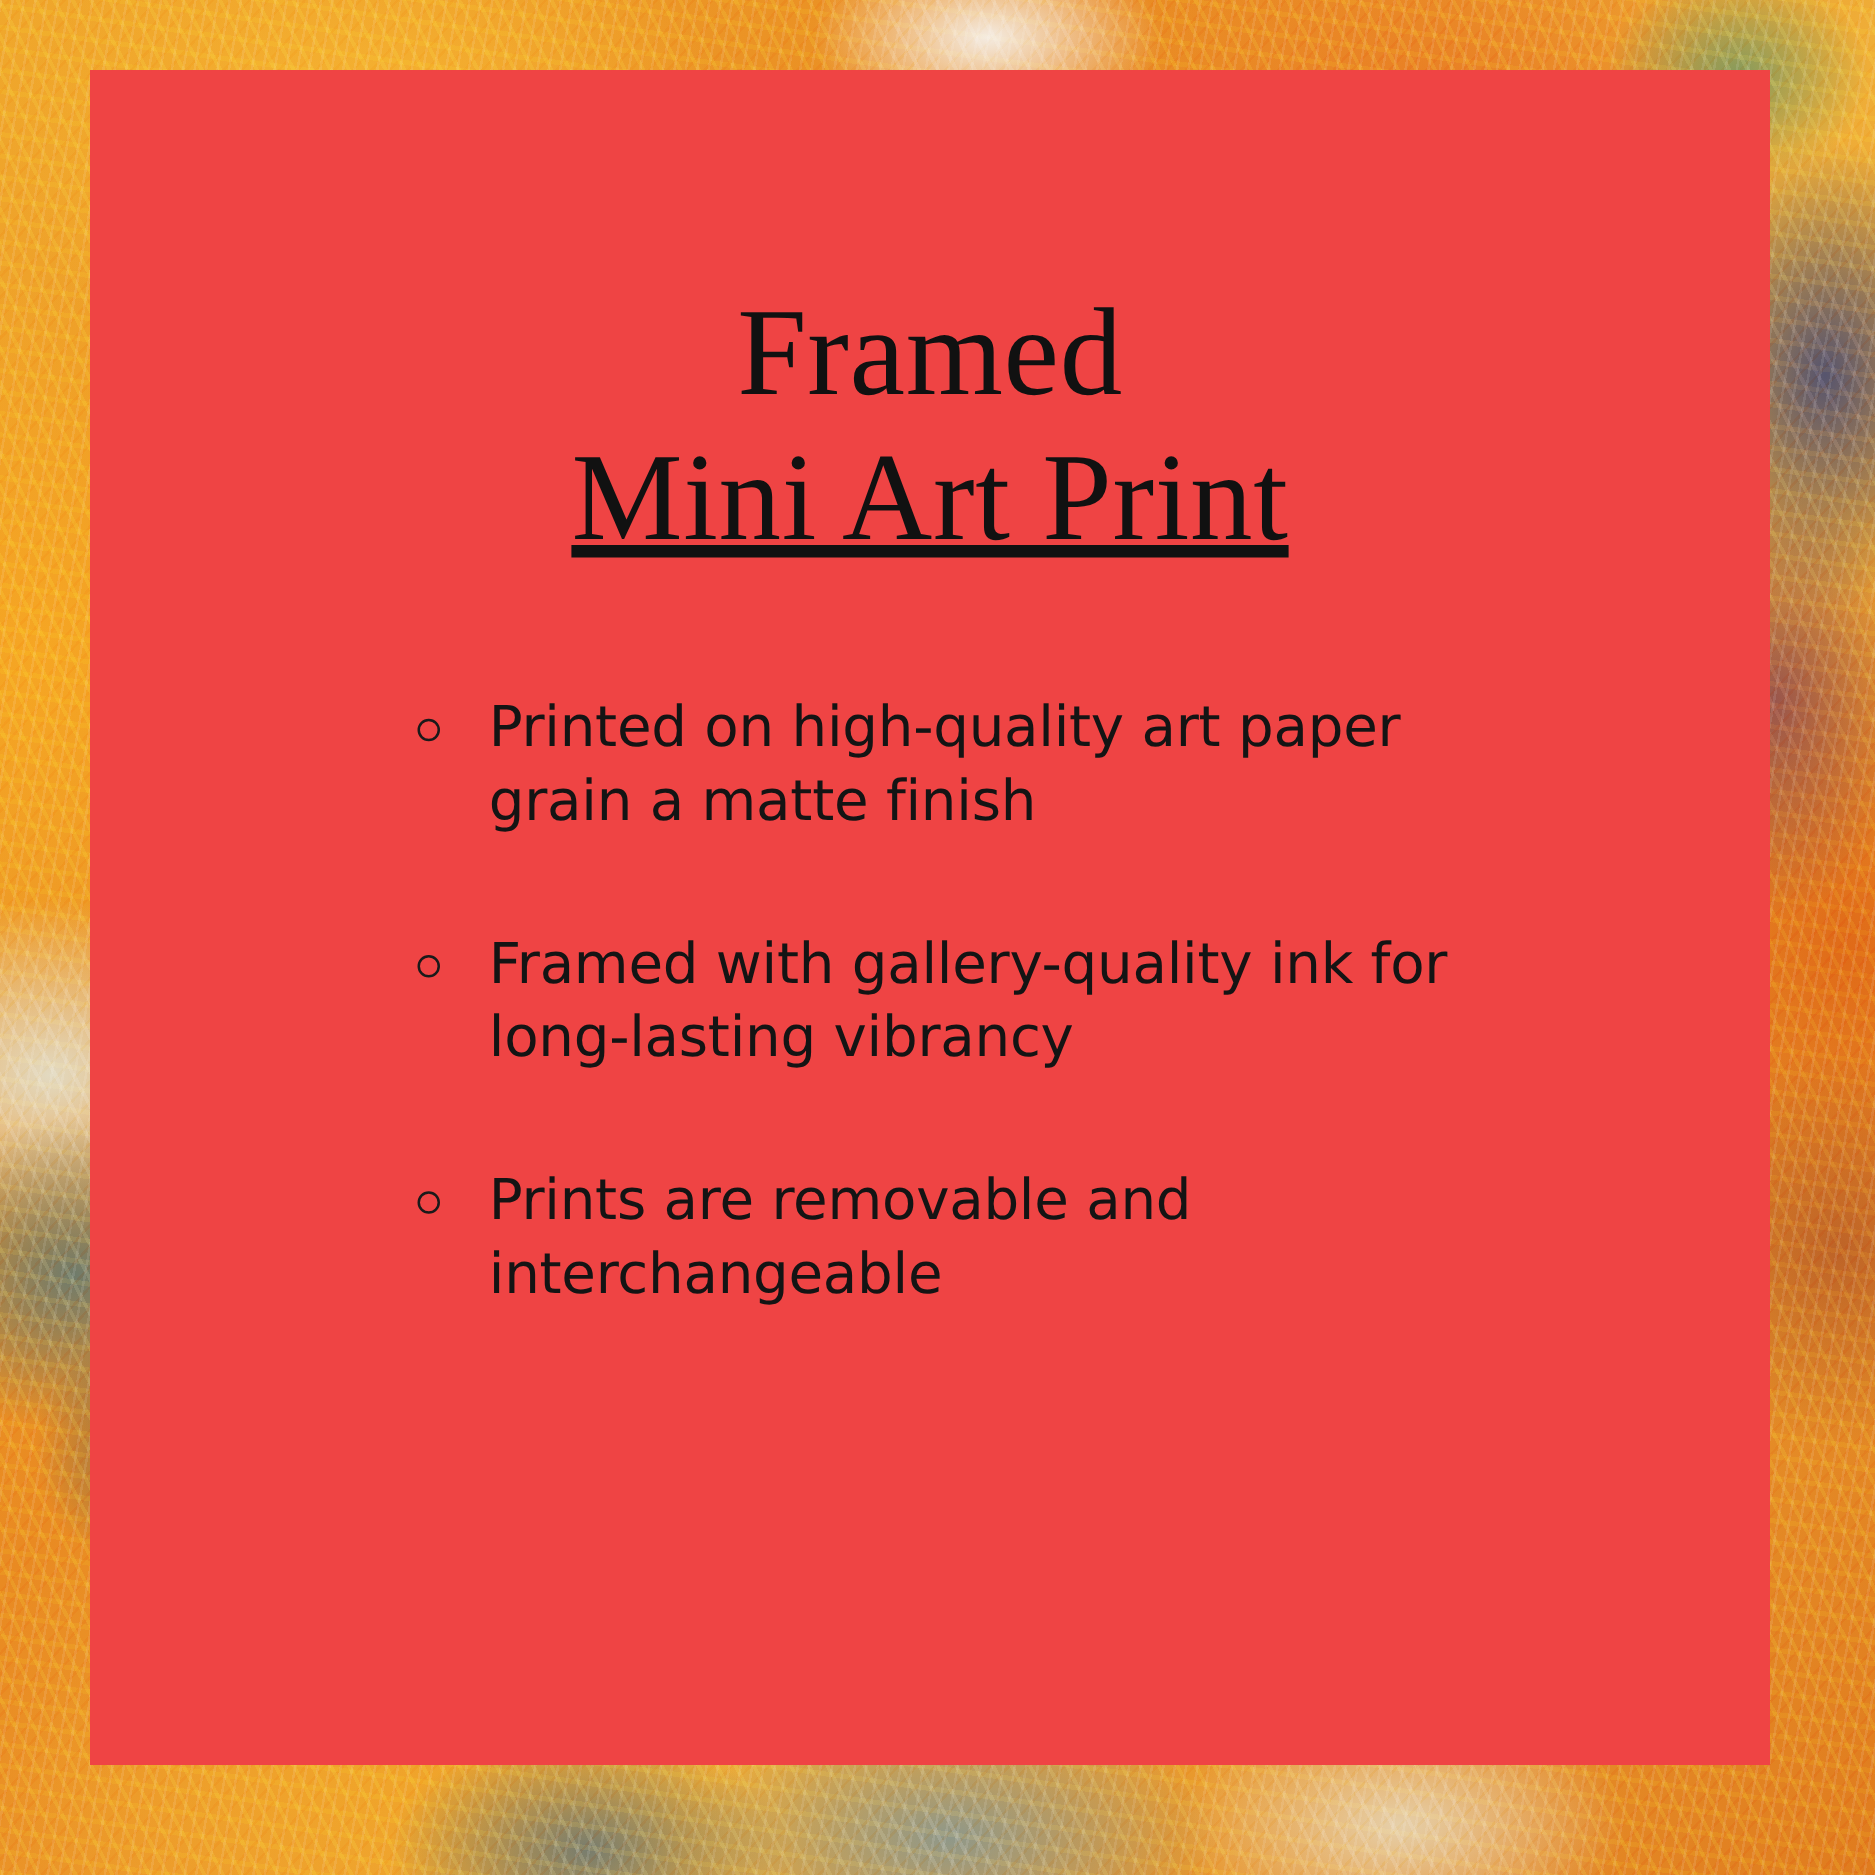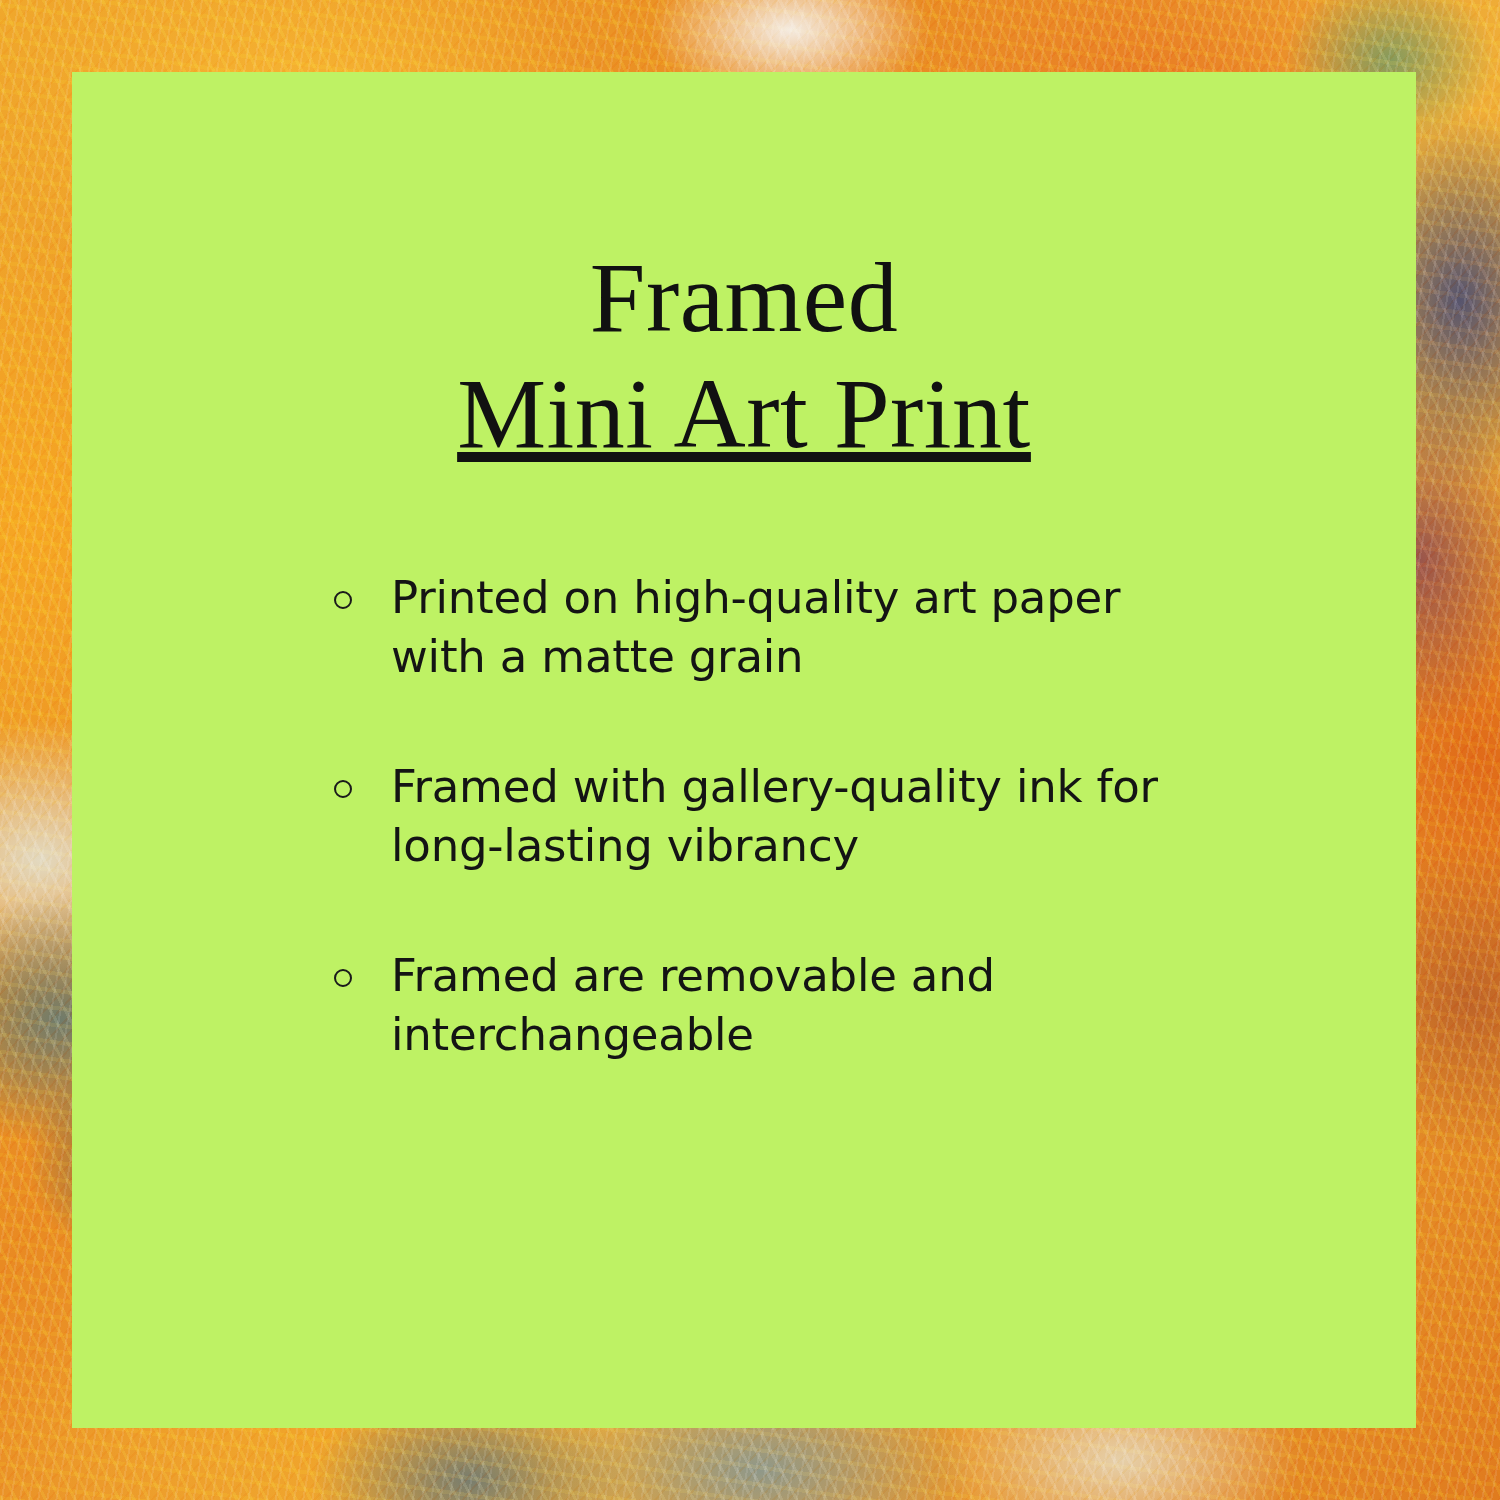--- a/index.html
+++ b/index.html
@@ -64,24 +64,24 @@
     position: absolute;
     inset: 0;
     background-image:
       repeating-linear-gradient(100deg, rgba(255,255,255,0.10) 0px, rgba(255,255,255,0.10) 2px, rgba(255,255,255,0) 2px, rgba(255,255,255,0) 9px);
   }
 
   
   .card {
     position: absolute;
     left: 72px;
-    top: 72px;
+    top: 56px;
     width: 1344px;
     height: 1356px;
-    background: #bef264;
+    background: #ef4444;
     box-sizing: border-box;
     padding: 0;
   }
 
   .title {
     margin: 0;
     padding-top: 168px;
     text-align: center;
     font-family: "Liberation Serif", serif;
     color: #111111;
@@ -138,26 +138,26 @@
   <div class="card">
 
     <h1 class="title">
       <span>Framed</span>
       <span class="line2">Mini Art Print</span>
     </h1>
 
     <ul class="bullets">
       <li class="bullet">
         <span class="marker"></span>
-        <span class="btext">Printed on high-quality art paper with a matte grain</span>
+        <span class="btext">Printed on high-quality art paper grain a matte finish</span>
       </li>
       <li class="bullet">
         <span class="marker"></span>
         <span class="btext">Framed with gallery-quality ink for long-lasting vibrancy</span>
       </li>
       <li class="bullet">
         <span class="marker"></span>
-        <span class="btext">Framed are removable and interchangeable</span>
+        <span class="btext">Prints are removable and interchangeable</span>
       </li>
     </ul>
 
   </div>
 </div>
 
 </body></html>

